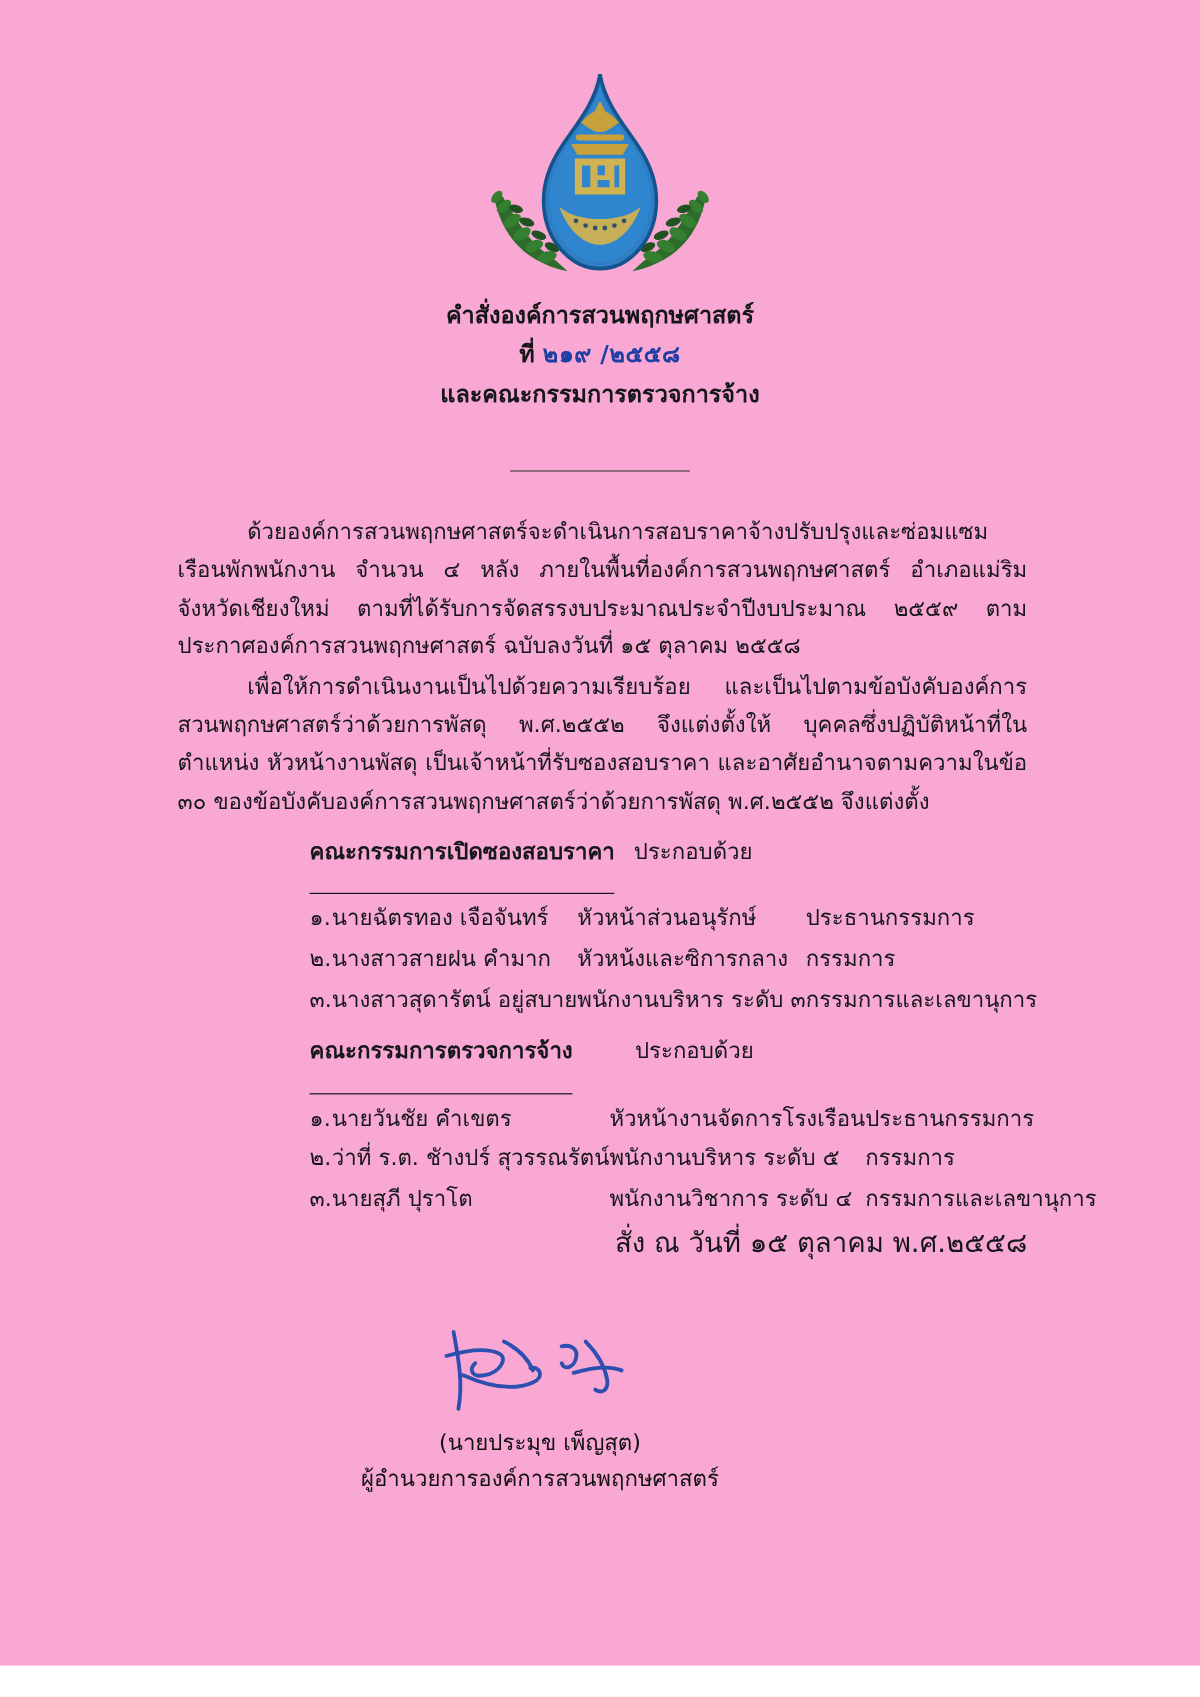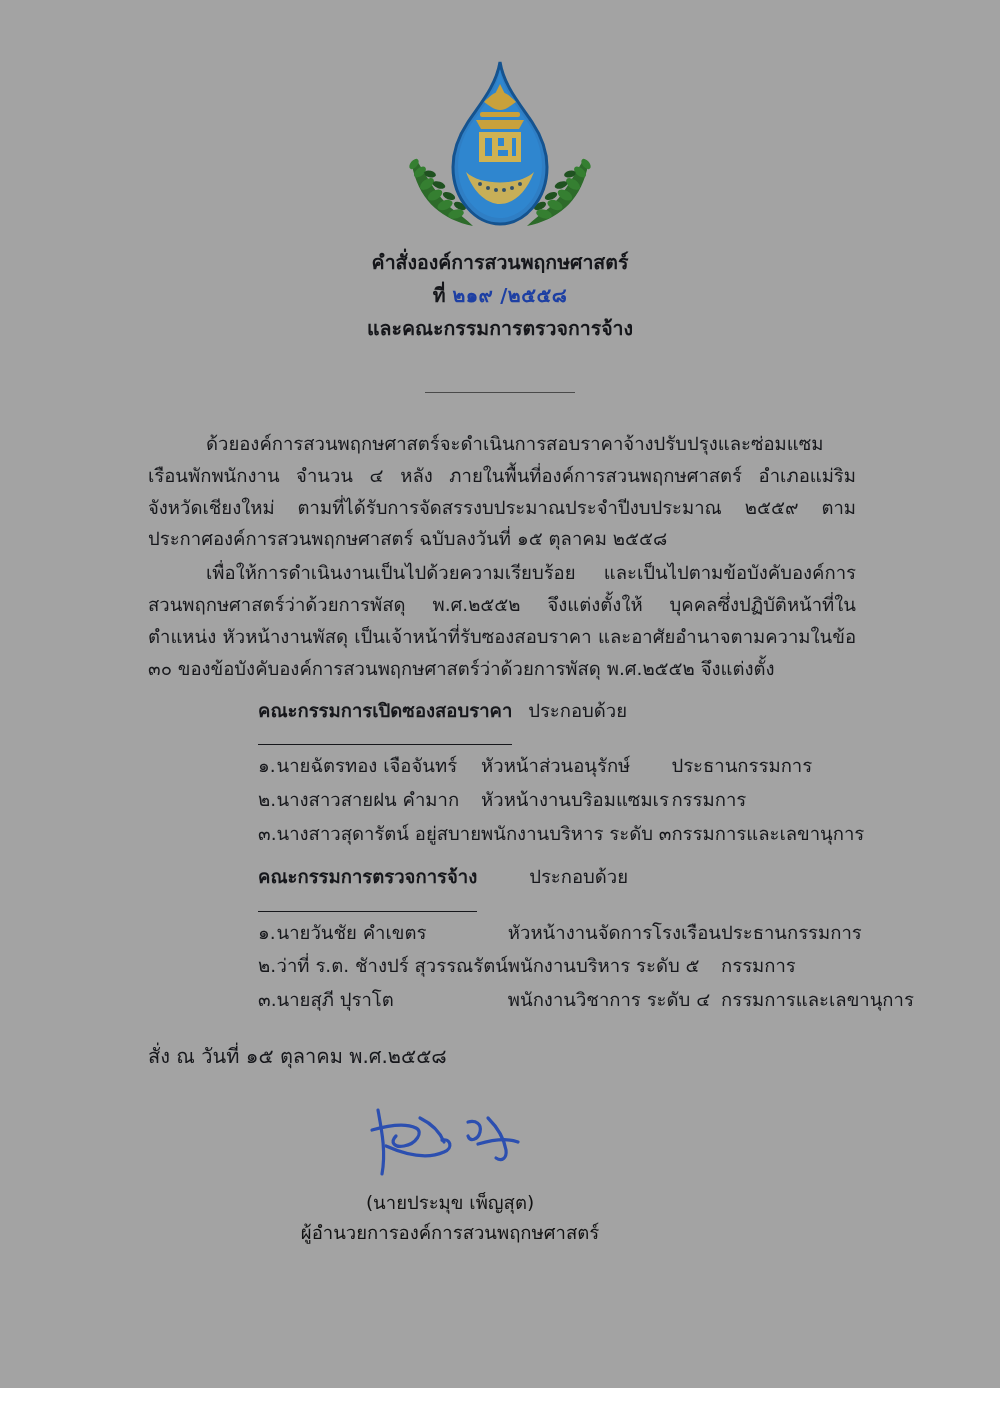--- a/index.html
+++ b/index.html
@@ -12,21 +12,21 @@
     height: 1414px;
     position: relative;
     font-family: "DejaVu Sans", "Liberation Sans", sans-serif;
     color: #111111;
     overflow: hidden;
   }
 
   .page {
     position: absolute;
     inset: 0;
-    background: #a3a3a3;
+    background: #f9a8d4;
   }
 
   
   .emblem-wrap {
     position: absolute;
     top: 58px;
     left: 0;
     width: 1000px;
     display: flex;
     justify-content: center;
@@ -136,23 +136,22 @@
   .c-role  { width: 200px; }
 
   .committee.second .committee-title { min-width: 0; }
   .committee.second .after-inline { margin-left: 46px; }
 
   .closing {
     margin-top: 14px;
   }
 
   .order-date {
-    margin-top: 22px;
-    text-align: left;
-    font-size: 20px;
+    text-align: right;
+    font-size: 23px;
   }
 
   
   .sig {
     position: absolute;
     top: 1100px;
     left: 0;
     width: 900px;
     text-align: center;
     font-size: 18.5px;
@@ -277,21 +276,21 @@
         <tbody>
           <tr>
             <td class="c-num">๑.</td>
             <td class="c-name">นายฉัตรทอง  เจือจันทร์</td>
             <td class="c-pos">หัวหน้าส่วนอนุรักษ์</td>
             <td class="c-role">ประธานกรรมการ</td>
           </tr>
           <tr>
             <td class="c-num">๒.</td>
             <td class="c-name">นางสาวสายฝน  คำมาก</td>
-            <td class="c-pos">หัวหน้างานบริอมแซมเร</td>
+            <td class="c-pos">หัวหน้งและซิการกลาง</td>
             <td class="c-role">กรรมการ</td>
           </tr>
           <tr>
             <td class="c-num">๓.</td>
             <td class="c-name">นางสาวสุดารัตน์  อยู่สบาย</td>
             <td class="c-pos">พนักงานบริหาร ระดับ ๓</td>
             <td class="c-role">กรรมการและเลขานุการ</td>
           </tr>
         </tbody>
       </table>

